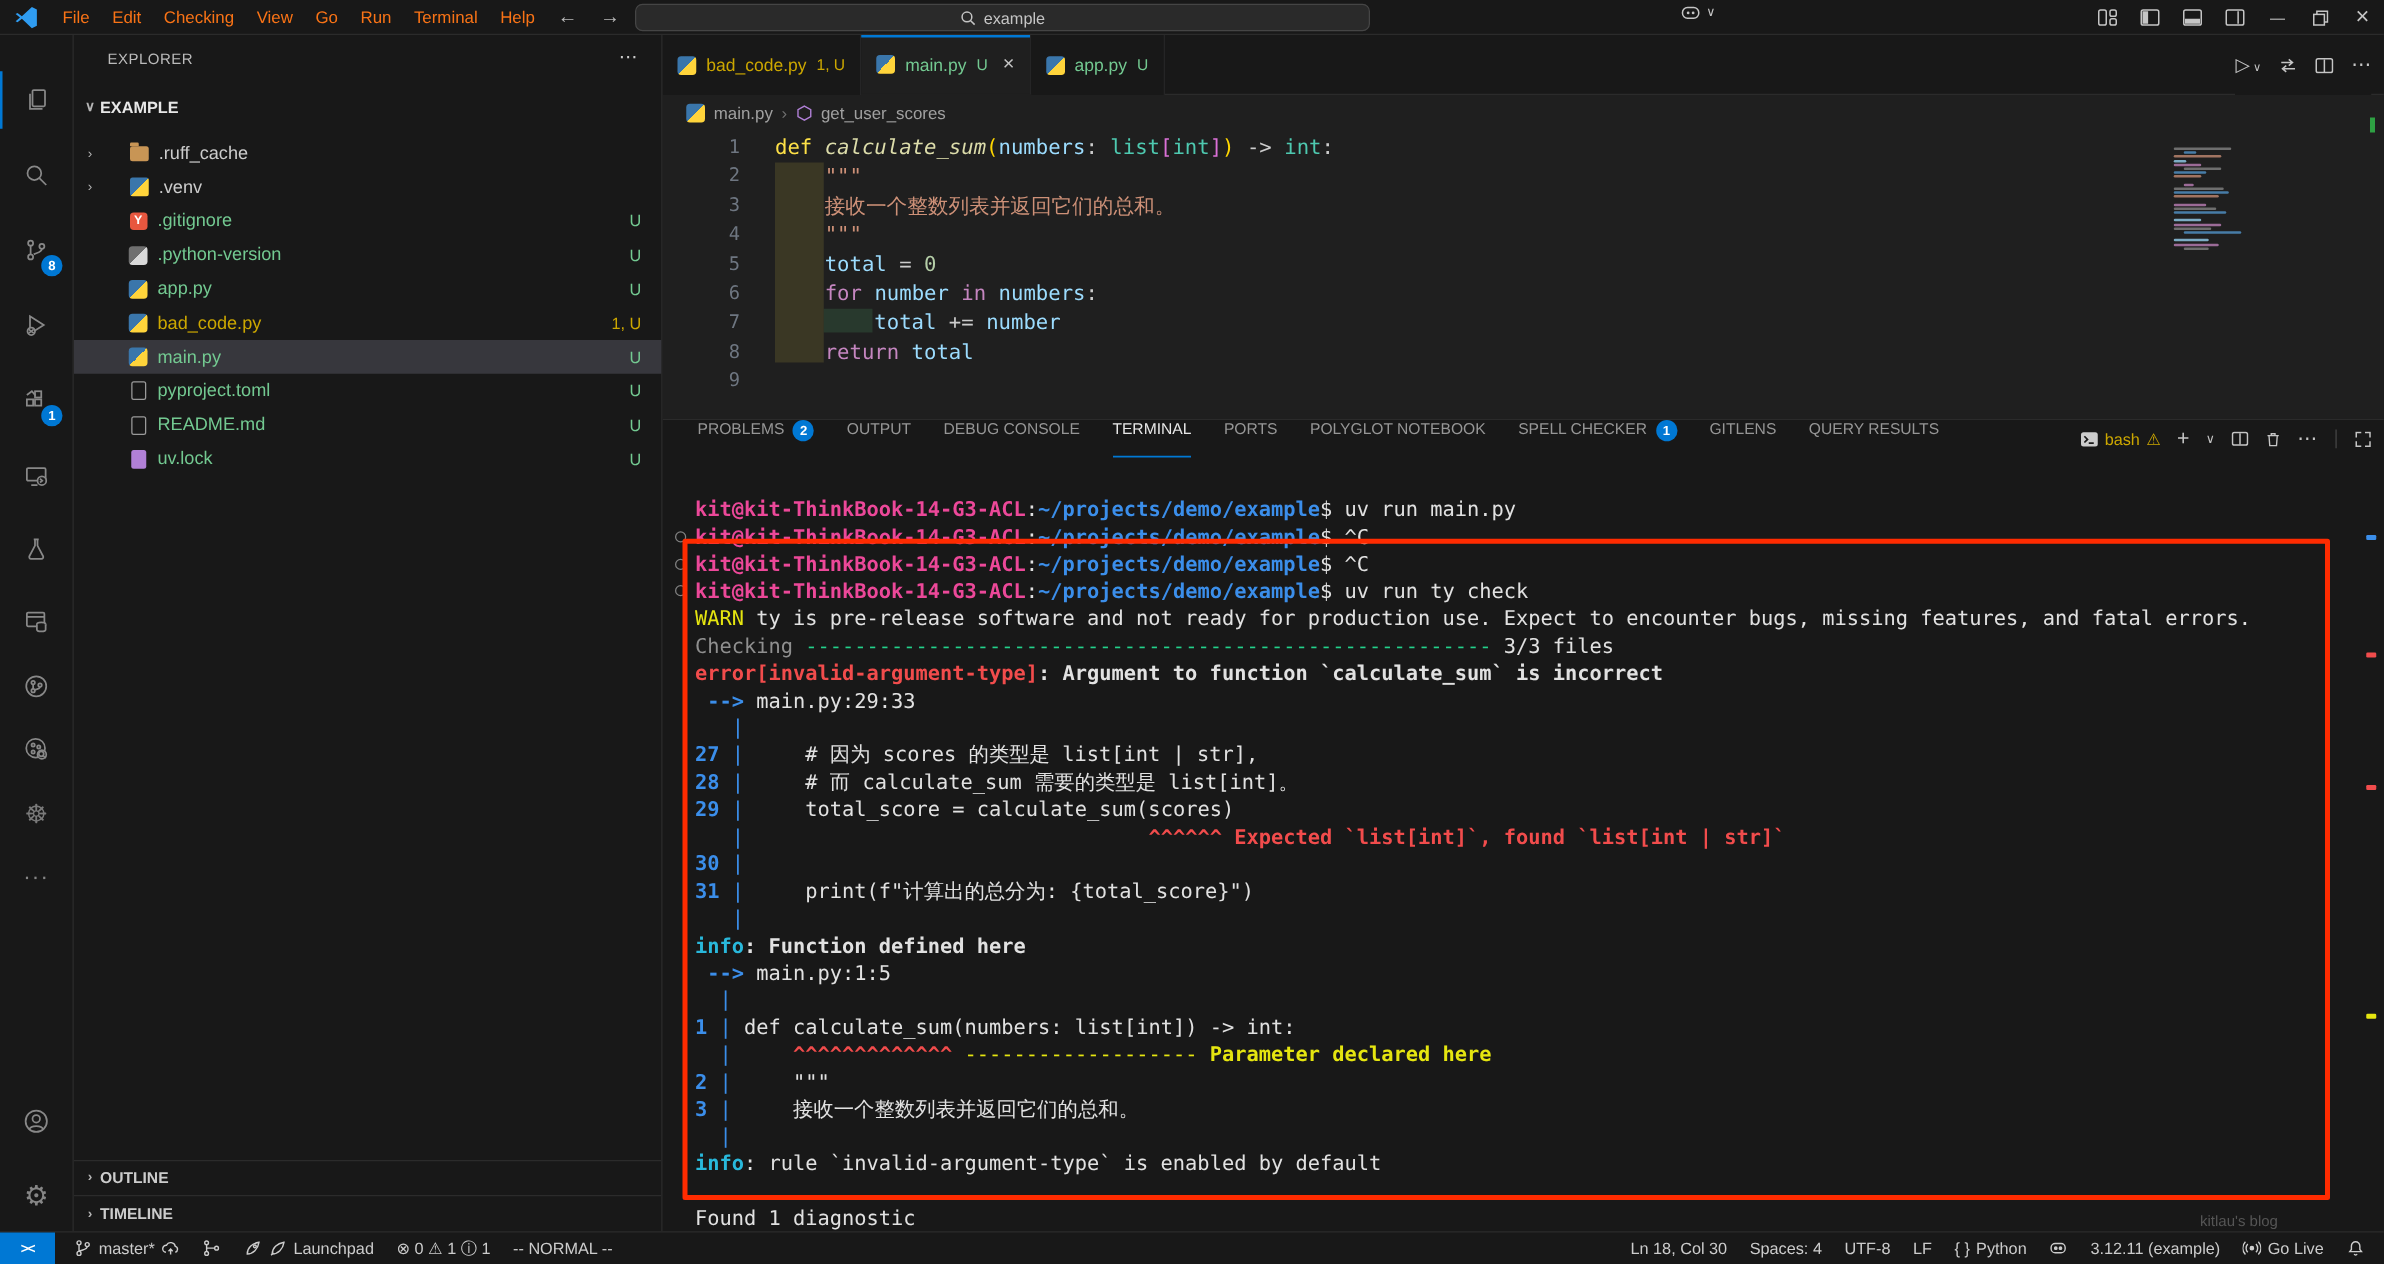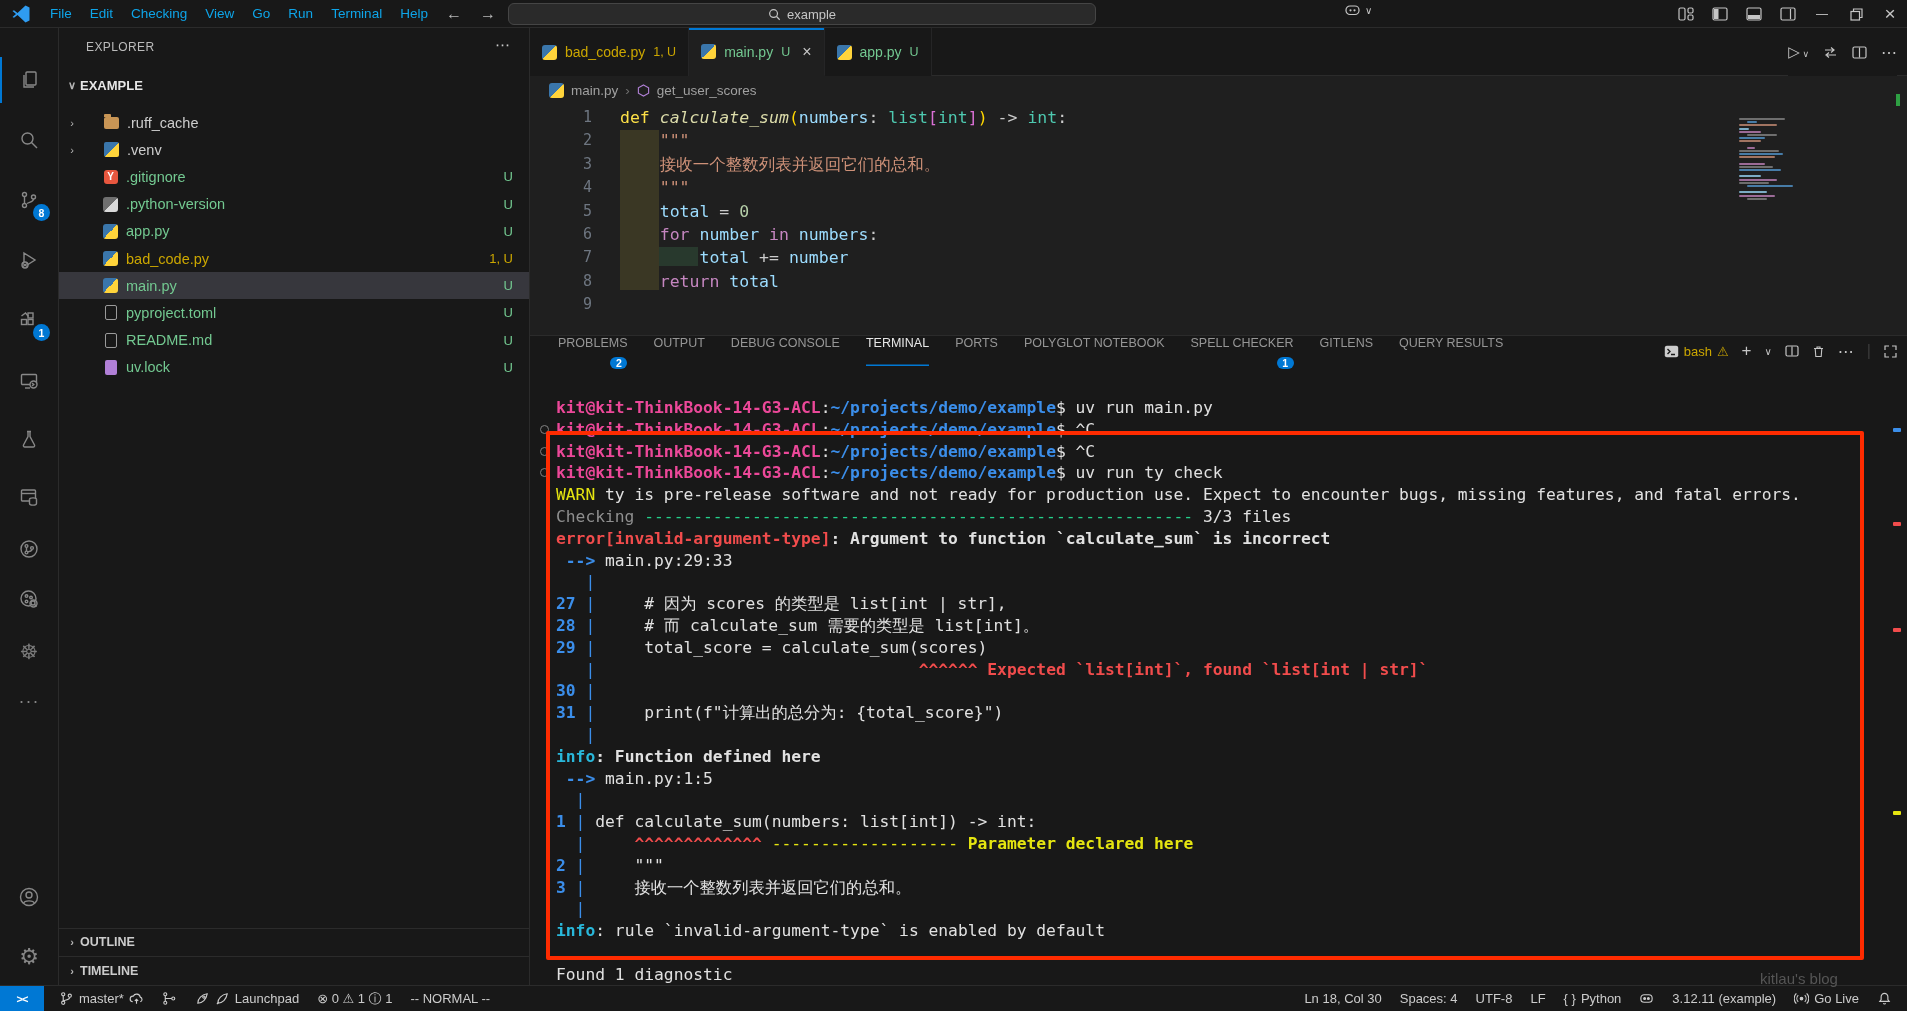--- a/index.html
+++ b/index.html
@@ -2,21 +2,21 @@
 <html><head>
 <meta charset="utf-8">
 <style>
   html,body{margin:0;padding:0;background:#181818;width:1907px;height:1011px;overflow:hidden;
     font-family:"Liberation Sans",sans-serif;color:#cccccc;-webkit-font-smoothing:antialiased;}
   *{box-sizing:border-box;}
   
   #titlebar{position:absolute;left:0;top:0;width:1907px;height:28px;background:#181818;
     border-bottom:1px solid #2b2b2b;display:flex;align-items:center;z-index:20;}
   #vscode-logo{width:20px;height:20px;margin:0 10px 0 11px;}
-  .menu-item{padding:0 9px;font-size:13.5px;color:#0ea5e9;height:28px;line-height:28px;cursor:default;}
+  .menu-item{padding:0 9px;font-size:13.5px;color:#f97316;height:28px;line-height:28px;cursor:default;}
   .nav-arrow{color:#b9b9b9;font-size:16px;padding:0 9px;}
   #search-box{position:absolute;left:508px;top:3px;width:588px;height:22px;background:#2a2a2a;
     border:1px solid #454545;border-radius:6px;display:flex;align-items:center;justify-content:center;
     color:#c5c5c5;font-size:13px;gap:6px;}
   #copilot-btn{position:absolute;left:1344px;top:3px;display:flex;align-items:center;gap:4px;color:#c5c5c5;}
   .tb-icons{position:absolute;right:0;top:0;height:28px;display:flex;align-items:center;}
   .tb-ic{width:34px;height:28px;display:flex;align-items:center;justify-content:center;color:#c5c5c5;}
   
   #activitybar{position:absolute;left:0;top:28px;width:59px;height:957px;background:#181818;
     border-right:1px solid #2b2b2b;z-index:10;}
@@ -74,21 +74,21 @@
   .cty{color:#4ec9b0;} .cst{color:#ce9178;} .cnm{color:#b5cea8;} .ccf{color:#c586c0;} .ctx{color:#cccccc;}
   .indent-band{position:absolute;width:39px;background:rgba(110,104,48,.34);}
   .indent-band2{position:absolute;width:39px;background:rgba(58,108,74,.34);}
   #minimap{position:absolute;right:110px;top:14px;width:58px;}
   .mm-row{height:2px;margin-bottom:1.2px;border-radius:1px;opacity:.75;}
   #ov-mark{position:absolute;right:7px;top:66px;width:4px;height:12px;background:#2ea043;}
   
   #panel{position:absolute;left:0;top:307px;width:100%;height:650px;background:#181818;border-top:1px solid #2b2b2b;}
   #panel-tabs{position:absolute;left:0;top:0;width:100%;height:30px;display:flex;align-items:center;
     padding-left:28px;gap:26px;font-size:12.5px;color:#969696;}
-  .ptab{display:flex;align-items:flex-end;gap:7px;height:30px;cursor:pointer;white-space:nowrap;flex-direction:column;}
+  .ptab{display:flex;align-items:flex-start;gap:7px;height:30px;cursor:pointer;white-space:nowrap;}
   .ptab.active{color:#e7e7e7;box-shadow:inset 0 -1.5px 0 #0078d4;}
   .pbadge{min-width:17px;height:17px;border-radius:9px;background:#0078d4;color:#fff;font-size:10.5px;
     display:flex;align-items:center;justify-content:center;padding:0 4px;font-weight:bold;}
   #panel-actions{position:absolute;right:10px;top:0;height:30px;display:flex;align-items:center;gap:13px;color:#c5c5c5;}
   #shell-label{color:#cca700;font-size:13px;display:flex;align-items:center;gap:5px;}
   #terminal{position:absolute;left:0;top:61px;width:100%;}
   .t-line{position:relative;height:21.8px;padding-left:26px;white-space:pre;
     font-family:"DejaVu Sans Mono",monospace;font-size:16.3px;line-height:21.8px;}
   .t-dec::before{content:'';position:absolute;left:10px;top:6px;width:7px;height:7px;border:1.5px solid #828282;border-radius:50%;}
   .tg{color:#ec4899;font-weight:bold;} .tb{color:#3b8eea;font-weight:bold;} .tbl{color:#3b8eea;}
@@ -101,21 +101,21 @@
   #statusbar{position:absolute;left:0;top:985px;width:1907px;height:26px;background:#181818;border-top:1px solid #2b2b2b;
     display:flex;align-items:center;font-size:13px;color:#cccccc;z-index:30;}
   #remote-btn{width:44px;height:26px;background:#0078d4;color:#fff;display:flex;align-items:center;justify-content:center;
     font-size:11px;font-weight:bold;letter-spacing:-1px;}
   .sb-item{display:flex;align-items:center;gap:5px;padding:0 7px;height:26px;white-space:nowrap;}
   #sb-left{display:flex;align-items:center;margin-left:8px;gap:4px;}
   #sb-right{display:flex;align-items:center;margin-left:auto;margin-right:8px;gap:4px;}
   
   #annotation-box{position:absolute;left:546px;top:431px;width:1318px;height:529px;border:4px solid #ff2b00;
     border-radius:2px;z-index:40;pointer-events:none;}
-  #watermark{position:absolute;left:1760px;top:970px;color:#555555;font-size:15px;z-index:50;pointer-events:none;}
+  #watermark{position:absolute;left:1760px;top:970px;color:#555555;font-size:12px;z-index:50;pointer-events:none;}
   svg{display:block;}
 </style>
 </head>
 <body>
 
 <div id="titlebar">
   <svg id="vscode-logo" viewBox="0 0 20 20">
     <path d="M14.5 1.5 L6.5 9 L3 6.3 L1.5 7.1 L5 10 L1.5 12.9 L3 13.7 L6.5 11 L14.5 18.5 L18.5 16.5 L18.5 3.5 Z" fill="#2f9cf1"></path>
   </svg>
   <div id="menu-row" style="display:flex;">

